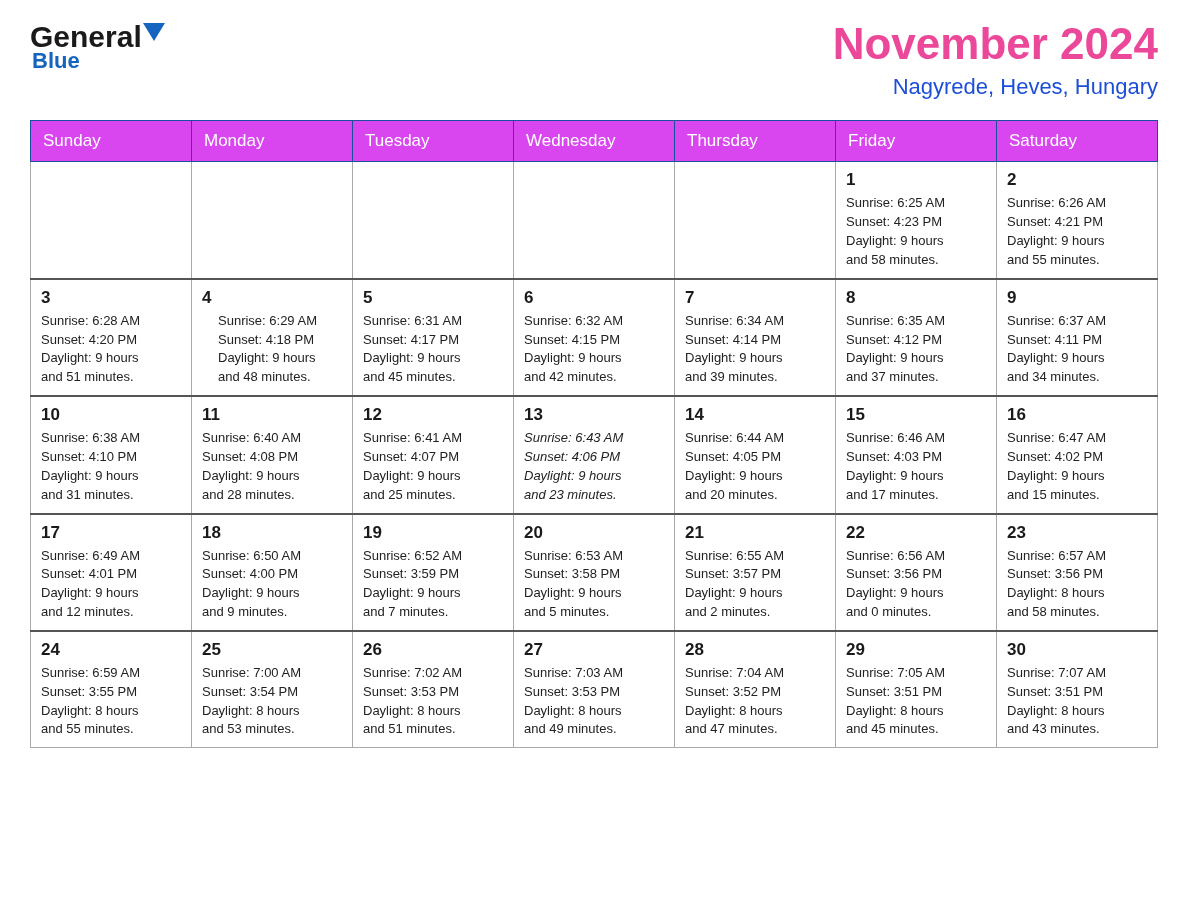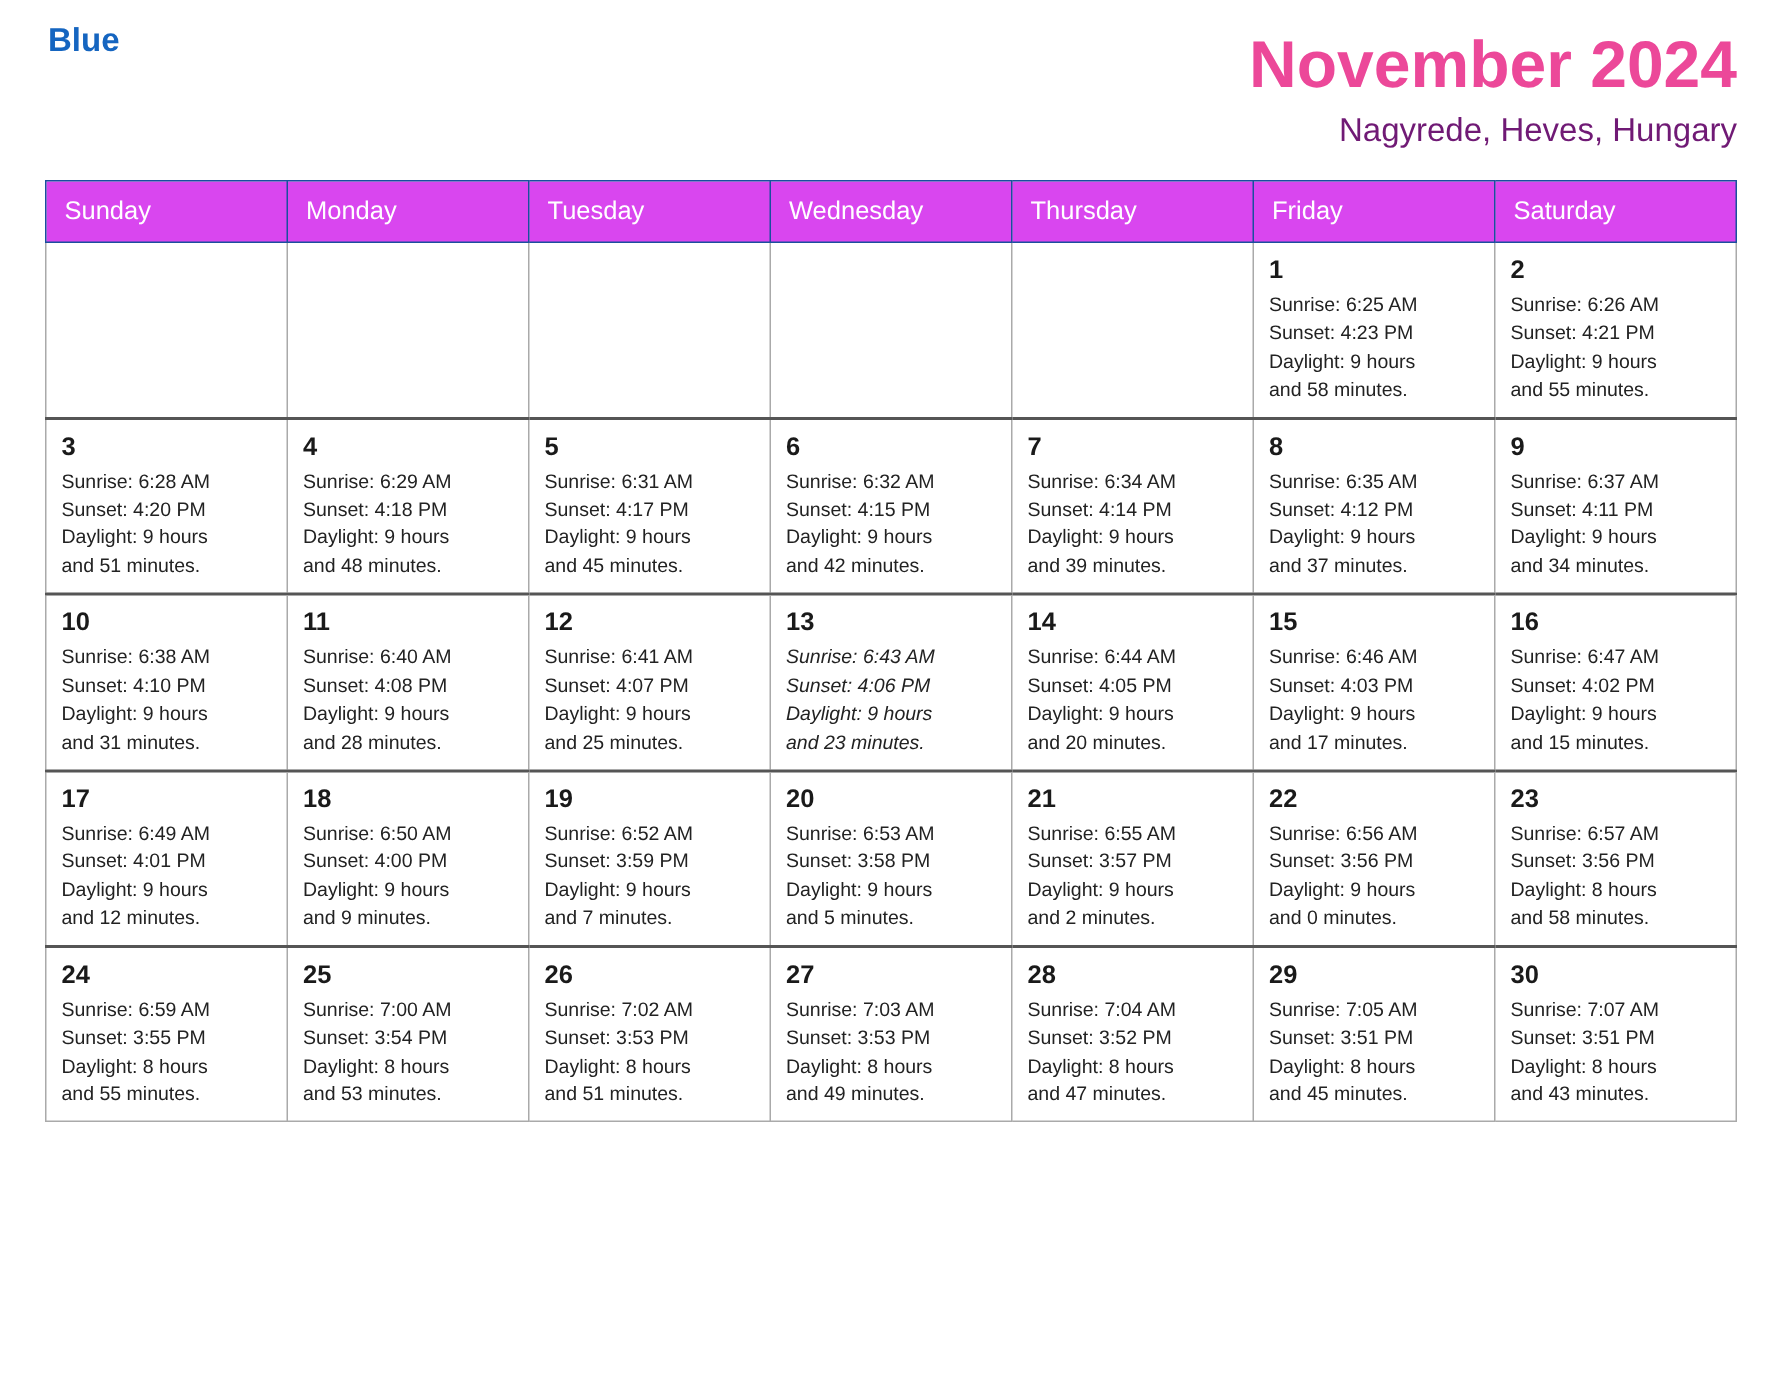--- a/index.html
+++ b/index.html
@@ -25,21 +25,21 @@
       text-align: right;
     }
     .calendar-title {
       font-size: 44px;
       font-weight: bold;
       color: #ec4899;
       line-height: 1.1;
     }
     .calendar-subtitle {
       font-size: 22px;
-      color: #701a75;
+      color: #1d4ed8;
       margin-top: 6px;
     }
     .calendar {
       width: 100%;
       border-collapse: collapse;
       border: 1px solid #888;
     }
     .calendar th {
       background-color: #d946ef;
       color: #fff;
@@ -74,20 +74,26 @@
     }
     .row-divider td {
       border-top: 2px solid #555;
     }
   </style>
 </head>
 <body>
 
 <div class="header">
   <div class="logo">
+    <div style="display:flex; align-items:center;">
+      <span style="font-size:30px; font-weight:bold; color:#1a1a1a;">General</span>
+      <svg width="22" height="22" viewBox="0 0 22 22" style="margin-left:1px; margin-top:-6px;">
+        <polygon points="0,0 22,0 11,18" fill="#1565c0"></polygon>
+      </svg>
+    </div>
     <div style="font-size:22px; font-weight:bold; color:#1565c0; margin-top:-6px; margin-left:2px;">Blue</div>
   </div>
   <div class="title-section">
     <div class="calendar-title">November 2024</div>
     <div class="calendar-subtitle">Nagyrede, Heves, Hungary</div>
   </div>
 </div>
 
 <table class="calendar">
   <thead>
@@ -126,21 +132,21 @@
       <tr class="row-divider">
         <td>
           <div class="day-num">3</div>
           <div class="day-info" style="white-space: pre-line;">Sunrise: 6:28 AM
 Sunset: 4:20 PM
 Daylight: 9 hours
 and 51 minutes.</div>
         </td>
         <td>
           <div class="day-num">4</div>
-          <div class="day-info" style="white-space: pre-line;">Sunrise: 6:29 AM
+          <div class="day-info" style="white-space: pre-line; margin-left: 16px;">Sunrise: 6:29 AM
 Sunset: 4:18 PM
 Daylight: 9 hours
 and 48 minutes.</div>
         </td>
         <td>
           <div class="day-num">5</div>
           <div class="day-info" style="white-space: pre-line;">Sunrise: 6:31 AM
 Sunset: 4:17 PM
 Daylight: 9 hours
 and 45 minutes.</div>

